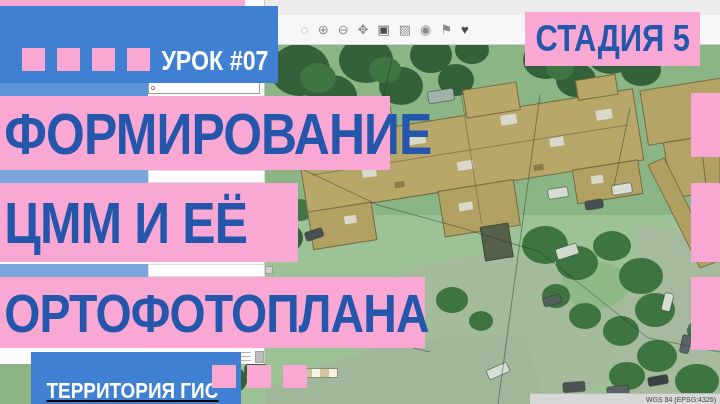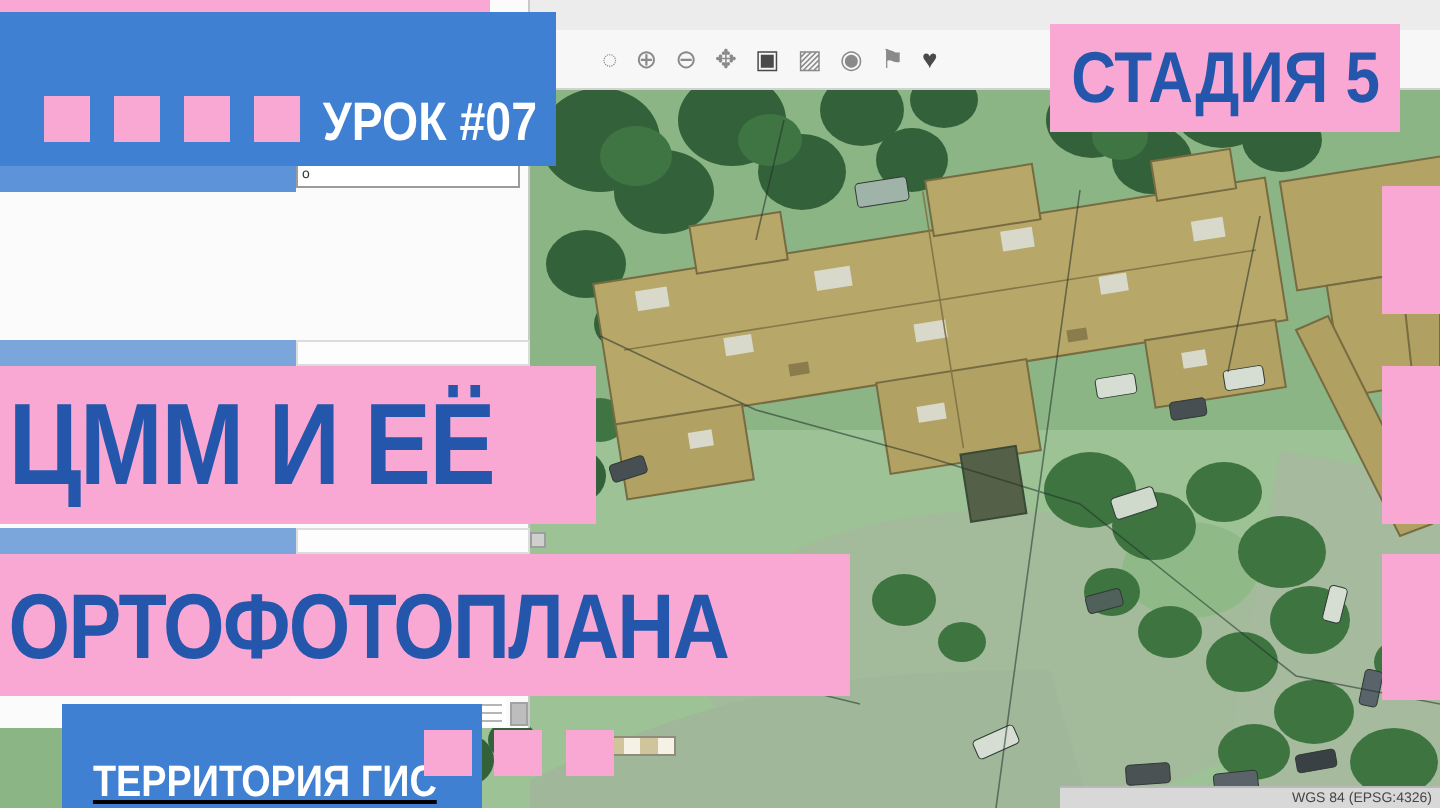--- a/index.html
+++ b/index.html
@@ -46,21 +46,21 @@
   .blue-tail{left:0;top:83px;width:148px;height:13px;background:#5d93d8;}
   .gap-strip{width:148px;height:13px;background:#7aa6dc;}
   .gap-white{left:148px;width:117px;height:13px;background:#fdfdfd;
              border:1px solid #dcdcdc;box-sizing:border-box;}
   .title-block{display:flex;align-items:center;}
   .title-text{color:#2456ab;font-weight:700;white-space:nowrap;
               display:inline-block;transform:scaleX(.86);transform-origin:left center;
               letter-spacing:-1px;padding-left:5px;}
   .t1{left:0;top:96px;width:390px;height:74px;font-size:58px;}
   .t2{left:0;top:183px;width:298px;height:79px;font-size:58px;}
-  .t3{left:0;top:277px;width:425px;height:71px;font-size:46px;}
+  .t3{left:0;top:277px;width:425px;height:71px;font-size:54px;}
   .stage-block{left:525px;top:12px;width:175px;height:54px;
                display:flex;align-items:center;justify-content:center;}
   .stage-label{color:#2456ab;font-weight:700;font-size:36px;white-space:nowrap;
                display:inline-block;transform:scaleX(.86);}
   .right-sq{left:691px;width:29px;}
   .rs1{top:93px;height:64px;}
   .rs2{top:183px;height:79px;}
   .rs3{top:277px;height:73px;}
   .brand-block{left:0;top:352px;width:210px;height:52px;
                display:flex;align-items:flex-end;margin-left:31px;}
@@ -235,20 +235,23 @@
 
   <div class="abs green stage-block">
     <span class="stage-label">СТАДИЯ 5</span>
   </div>
 
   <div class="abs gap-strip" style="left:0;top:170px"></div>
   <div class="abs gap-white" style="top:170px"></div>
   <div class="abs gap-strip" style="left:0;top:264px"></div>
   <div class="abs gap-white" style="top:264px"></div>
 
+  <div class="abs green title-block t1">
+    <span class="title-text">ФОРМИРОВАНИЕ</span>
+  </div>
   <div class="abs green title-block t2">
     <span class="title-text">ЦММ И ЕЁ</span>
   </div>
   <div class="abs green title-block t3">
     <span class="title-text">ОРТОФОТОПЛАНА</span>
   </div>
 
   <div class="abs green right-sq rs1"></div>
   <div class="abs green right-sq rs2"></div>
   <div class="abs green right-sq rs3"></div>

